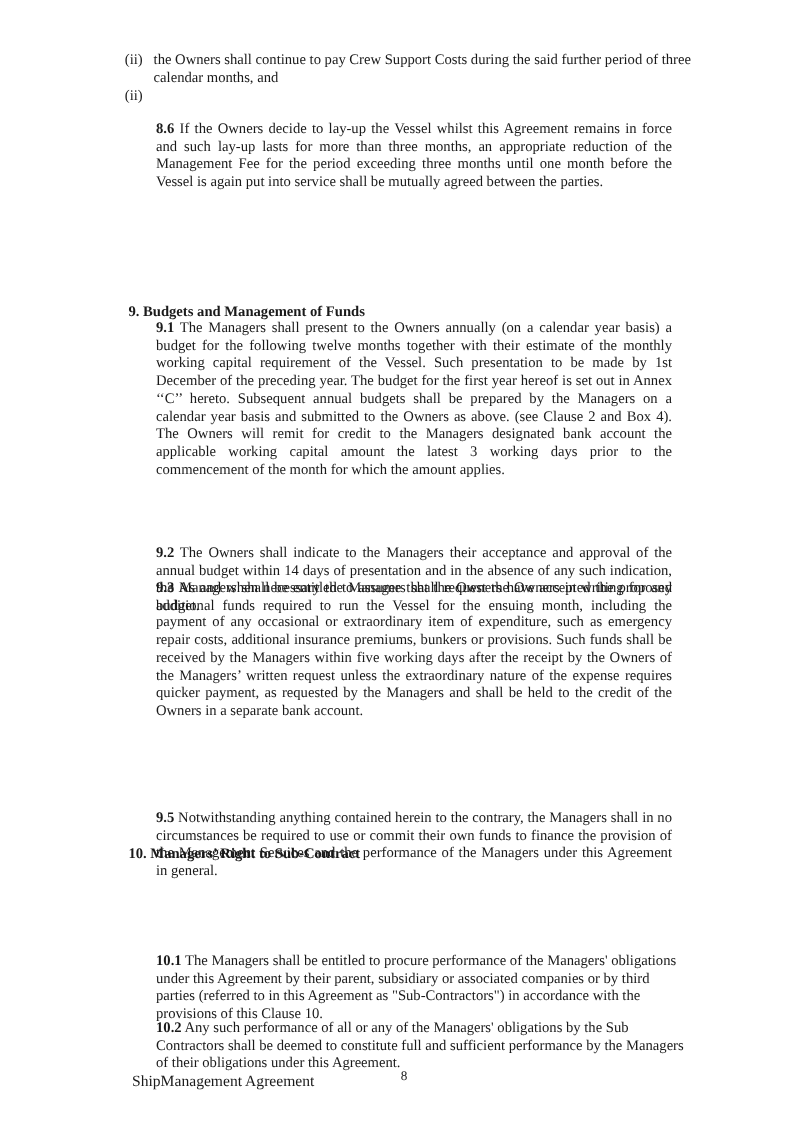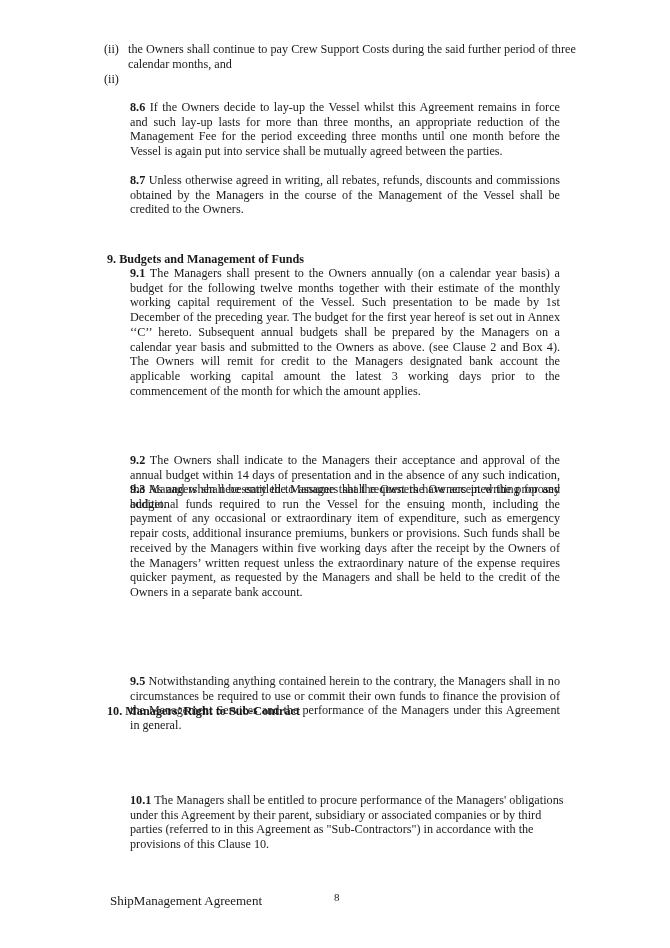--- a/index.html
+++ b/index.html
@@ -27,23 +27,20 @@
     <span>the Owners shall continue to pay Crew Support Costs during the said further period of three calendar months, and</span>
   </div>
   <div class="list-item" style="top:72px;">
     <span class="num">(ii)</span>
   </div>
 
   <div class="para" style="top:100px;">
     <b>8.6</b><span> If the Owners decide to lay-up the Vessel whilst this Agreement remains in force and such lay-up lasts for more than three months, an appropriate reduction of the Management Fee for the period exceeding three months until one month before the Vessel is again put into service shall be mutually agreed between the parties.</span>
   </div>
 
-  <div class="para" style="top:173px;">
-    <b>8.7</b><span> Unless otherwise agreed in writing, all rebates, refunds, discounts and commissions obtained by the Managers in the course of the Management of the Vessel shall be credited to the Owners.</span>
-  </div>
 
   <div class="heading" style="top:252px;text-align:right;">9. Budgets and Management of Funds</div>
 
   <div class="para" style="top:266px;">
     <b>9.1</b><span> The Managers shall present to the Owners annually (on a calendar year basis) a budget for the following twelve months together with their estimate of the monthly working capital requirement of the Vessel. Such presentation to be made by 1st December of the preceding year. The budget for the first year hereof is set out in Annex ‘‘C’’ hereto. Subsequent annual budgets shall be prepared by the Managers on a calendar year basis and submitted to the Owners as above. (see Clause 2 and Box 4). The Owners will remit for credit to the Managers designated bank account the applicable working capital amount the latest 3 working days prior to the commencement of the month for which the amount applies.</span>
   </div>
 
   <div class="para" style="top:408px;margin-top:45px;">
     <b>9.2</b><span> The Owners shall indicate to the Managers their acceptance and approval of the annual budget within 14 days of presentation and in the absence of any such indication, the Managers shall be entitled to assume that the Owners have accepted the proposed budget.</span>
   </div>
@@ -56,16 +53,19 @@
   <div class="para" style="top:674px;">
     <b>9.5</b><span> Notwithstanding anything contained herein to the contrary, the Managers shall in no circumstances be required to use or commit their own funds to finance the provision of the Management Services and the performance of the Managers under this Agreement in general.</span>
   </div>
 
   <div class="heading" style="top:704px;">10. Managers’ Right to Sub-Contract</div>
 
   <div class="para left" style="top:777px;margin-top:16px;">
     <b>10.1</b><span> The Managers shall be entitled to procure performance of the Managers' obligations under this Agreement by their parent, subsidiary or associated companies or by third parties (referred to in this Agreement as "Sub-Contractors") in accordance with the provisions of this Clause 10.</span>
   </div>
 
+  <div class="para left" style="top:849px;">
+    <b>10.2</b><span> Any such performance of all or any of the Managers' obligations by the Sub Contractors shall be deemed to constitute full and sufficient performance by the Managers of their obligations under this Agreement.</span>
+  </div>
 
   <div class="footer-left">ShipManagement Agreement</div>
   <div class="footer-num">8</div>
 </div>
 
 </body></html>

